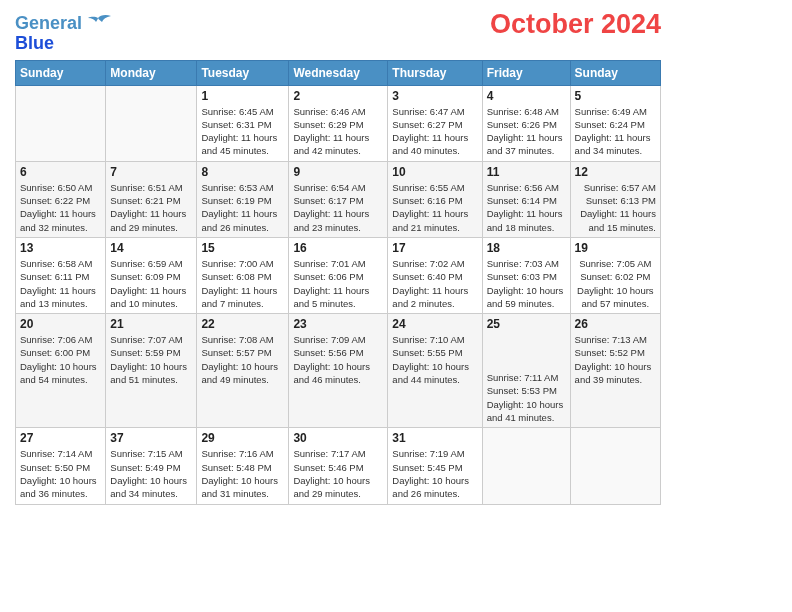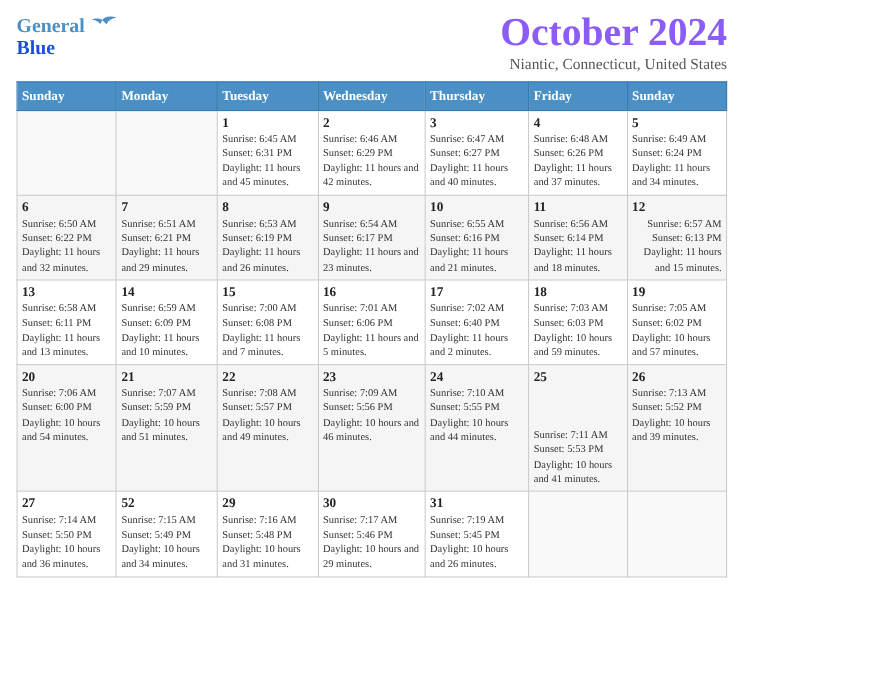--- a/index.html
+++ b/index.html
@@ -8,21 +8,20 @@
       background: #fff;
       width: 792px;
       min-height: 612px;
       padding: 0;
     }
     .page {
       width: 676px;
       min-height: 612px;
       background: #fff;
       padding: 10px 15px 10px 15px;
-      font-family: Liberation Serif, serif;
     }
     .header {
       display: flex;
       align-items: flex-start;
       justify-content: space-between;
       margin-bottom: 6px;
     }
     .logo {
       display: flex;
       flex-direction: column;
@@ -35,23 +34,23 @@
       color: #333;
       line-height: 1.1;
     }
     .logo-text span {
       color: #4a90c4;
     }
     .title-block {
       text-align: right;
     }
     .month-title {
-      font-size: 36px;
+      font-size: 27px;
       font-weight: bold;
-      color: #8b5cf6;
+      color: #ef4444;
       line-height: 1.1;
     }
     .location {
       font-size: 14px;
       color: #555;
       margin-top: 2px;
     }
     .calendar {
       width: 100%;
       border-collapse: collapse;
@@ -105,21 +104,20 @@
           <span>General</span><br><span style="color:#1d4ed8">Blue</span>
         </span>
         <svg width="28" height="22" viewBox="0 0 28 22" style="margin-left:2px;margin-top:-18px;">
           <path d="M14 4 C16 1, 22 0, 27 2 C22 3, 19 5, 18 8 C16 6, 14 5, 14 4Z" fill="#4a90c4"></path>
           <path d="M14 4 C12 3, 8 2, 4 4 C8 4, 11 6, 12 8 C13 6, 14 5, 14 4Z" fill="#4a90c4"></path>
         </svg>
       </div>
     </div>
     <div class="title-block">
       <div class="month-title">October 2024</div>
-      <div class="location">Niantic, Connecticut, United States</div>
     </div>
   </div>
 
   <table class="calendar">
     <thead>
       <tr>
         <th>Sunday</th>
         <th>Monday</th>
         <th>Tuesday</th>
         <th>Wednesday</th>
@@ -239,21 +237,21 @@
 Daylight: 11 hours and 2 minutes.</div>
           </td>
           <td>
             <span class="day-number">18</span>
             <div class="day-info" style="white-space: pre-line;">Sunrise: 7:03 AM
 Sunset: 6:03 PM
 Daylight: 10 hours and 59 minutes.</div>
           </td>
           <td>
             <span class="day-number">19</span>
-            <div class="day-info" style="white-space: pre-line;">Sunrise: 7:05 AM
+            <div class="day-info" style="white-space: pre-line; text-align: center;">Sunrise: 7:05 AM
 Sunset: 6:02 PM
 Daylight: 10 hours and 57 minutes.</div>
           </td>
         </tr>
         <tr>
           <td>
             <span class="day-number">20</span>
             <div class="day-info" style="white-space: pre-line;">Sunrise: 7:06 AM
 Sunset: 6:00 PM
 Daylight: 10 hours and 54 minutes.</div>
@@ -296,21 +294,21 @@
           </td>
         </tr>
         <tr>
           <td>
             <span class="day-number">27</span>
             <div class="day-info" style="white-space: pre-line;">Sunrise: 7:14 AM
 Sunset: 5:50 PM
 Daylight: 10 hours and 36 minutes.</div>
           </td>
           <td>
-            <span class="day-number">52</span>
+            <span class="day-number">37</span>
             <div class="day-info" style="white-space: pre-line;">Sunrise: 7:15 AM
 Sunset: 5:49 PM
 Daylight: 10 hours and 34 minutes.</div>
           </td>
           <td>
             <span class="day-number">29</span>
             <div class="day-info" style="white-space: pre-line;">Sunrise: 7:16 AM
 Sunset: 5:48 PM
 Daylight: 10 hours and 31 minutes.</div>
           </td>

